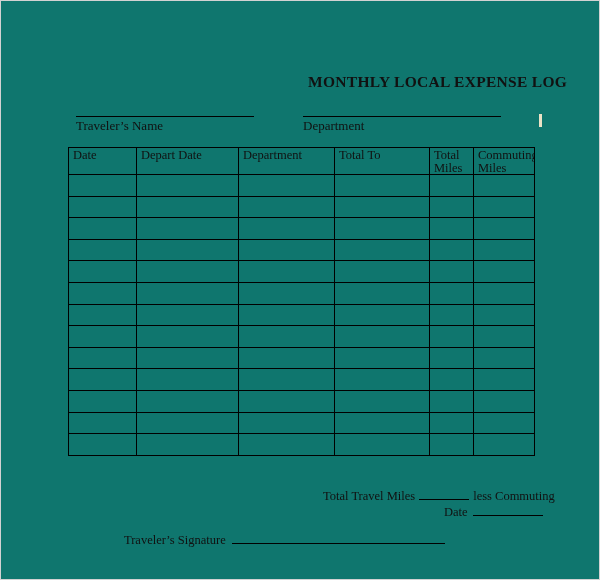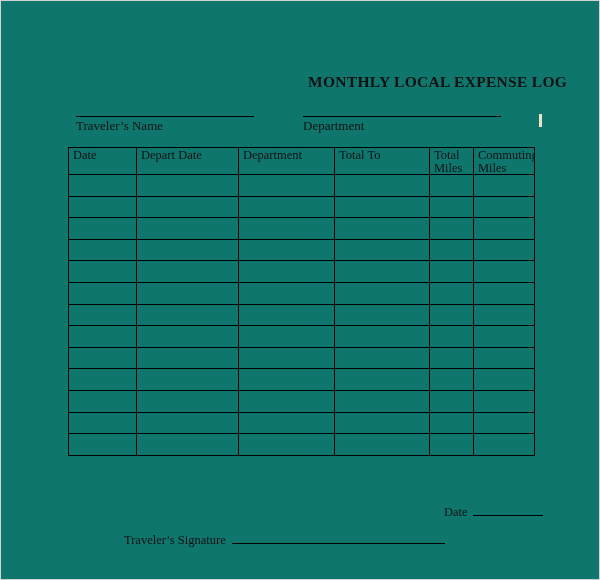--- a/index.html
+++ b/index.html
@@ -219,20 +219,23 @@
           <td></td>
           <td></td>
           <td></td>
           <td></td>
           <td></td>
           <td></td>
         </tr>
       </tbody>
   </table>
 
+  <div class="footer-line footer-totals">
+    <span>Total Travel Miles</span><span class="write-blank blank-total"></span><span>less Commuting</span>
+  </div>
 
   <div class="footer-line footer-signature">
     <span>Traveler’s Signature</span><span class="write-blank blank-signature"></span>
   </div>
 
   <div class="footer-line footer-date">
     <span>Date</span><span class="write-blank blank-date"></span>
   </div>
 
 </div>

